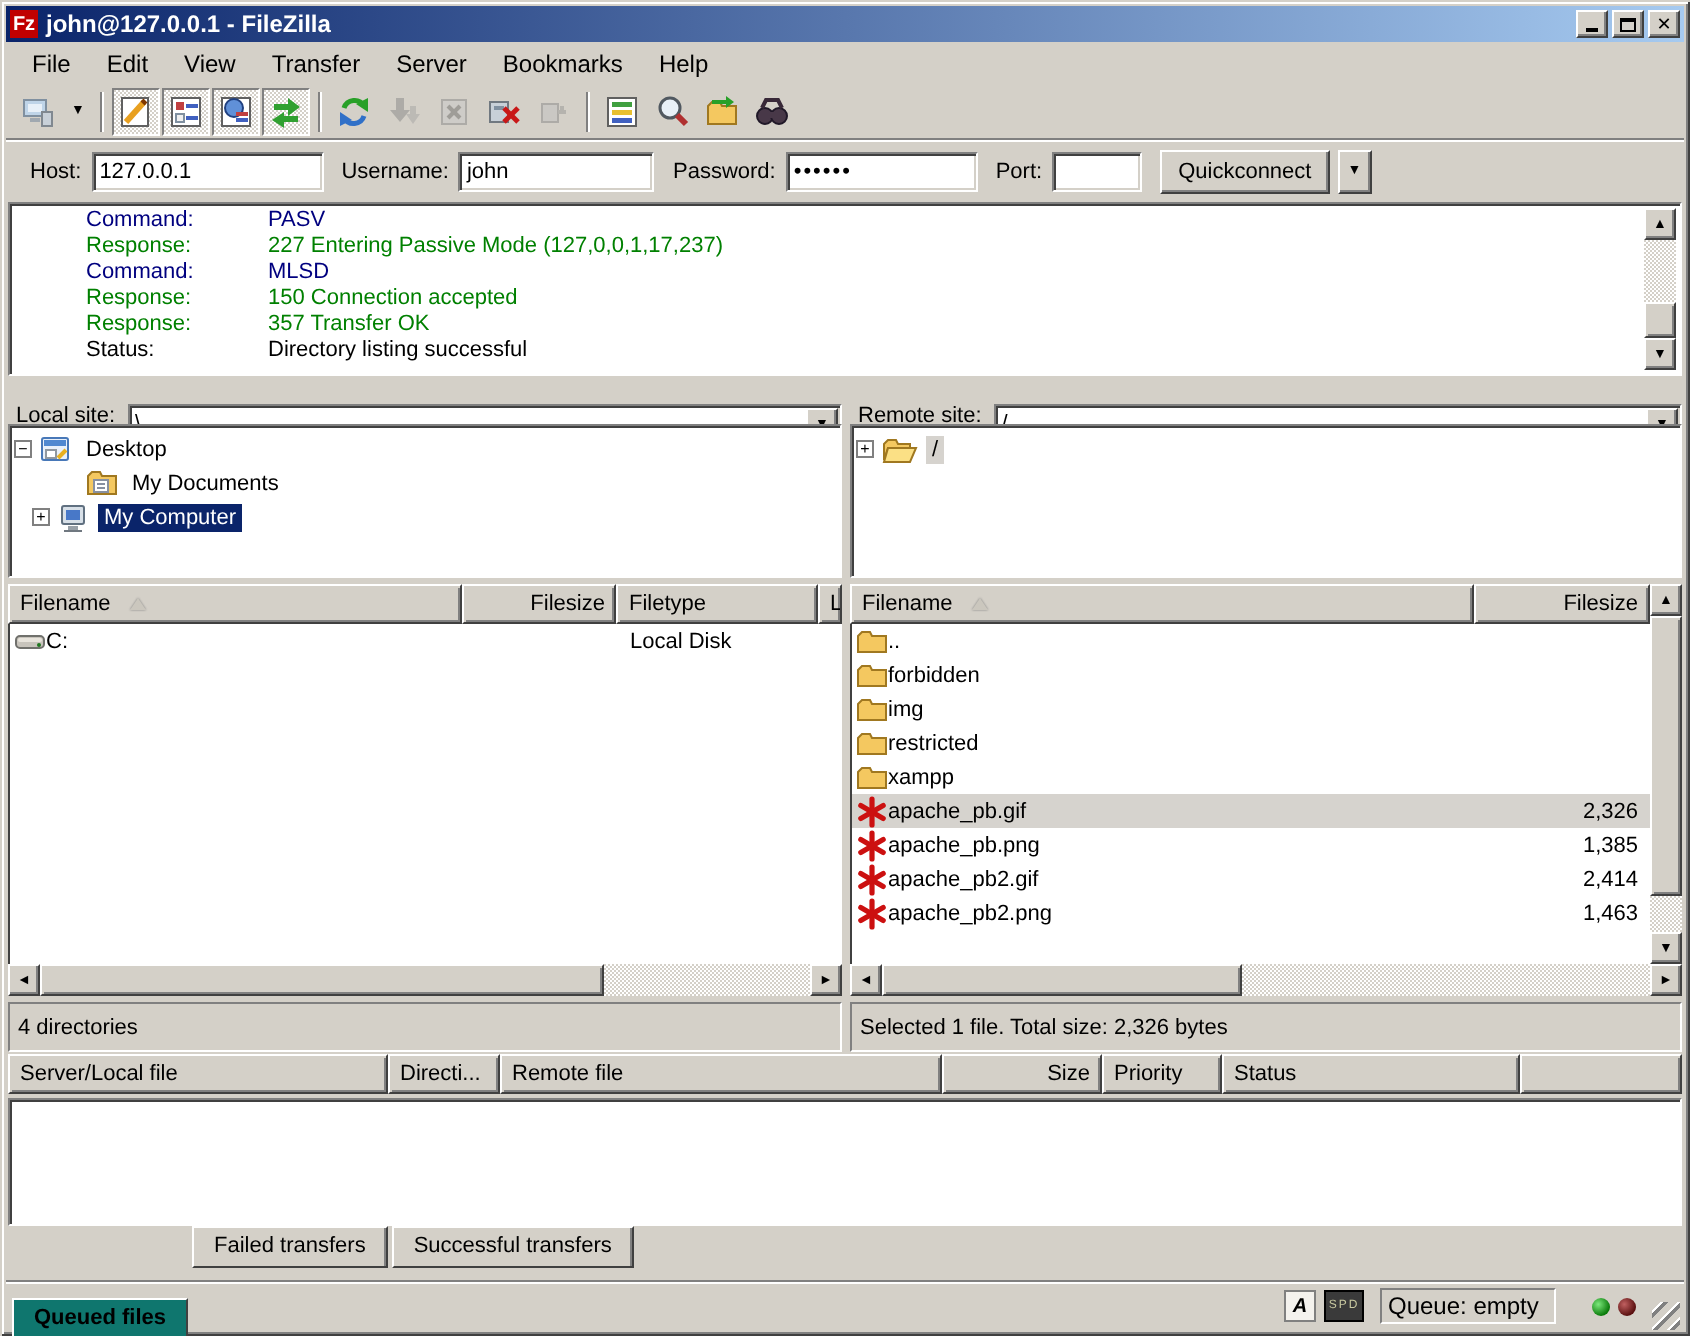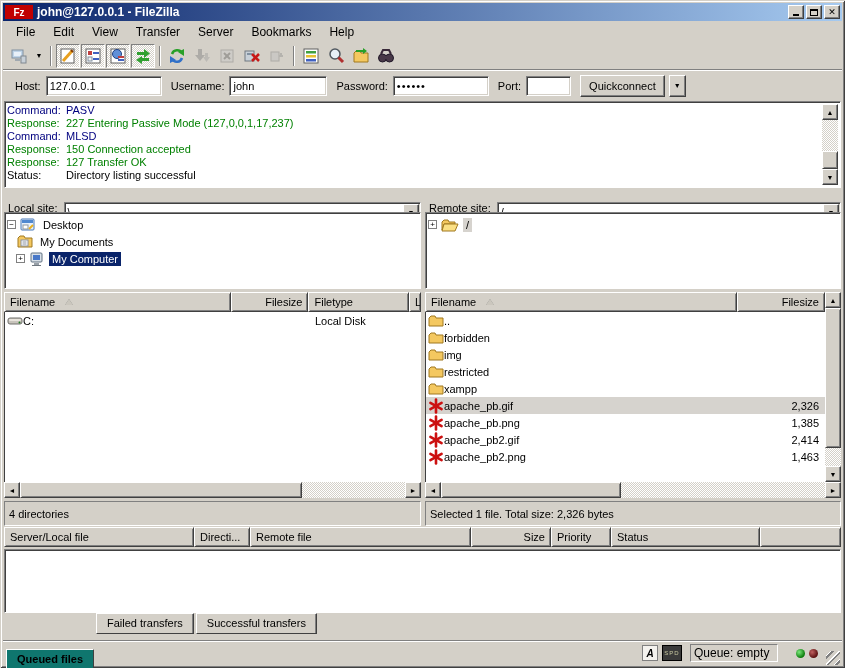--- a/index.html
+++ b/index.html
@@ -20,21 +20,21 @@
   .btn    { border:1px solid; border-color:#fff #404040 #404040 #fff;
             box-shadow: inset -1px -1px 0 #808080; background:#D4D0C8; }
   .dither { background-color:#E8E5DE;
             background-image: conic-gradient(#fff 25%, #D4D0C8 0 50%, #fff 0 75%, #D4D0C8 0);
             background-size:2px 2px; }
 
   
   .titlebar { position:absolute; top:3px; left:3px; right:3px; height:18px;
     background: linear-gradient(to right,#0A246A,#A6CAF0);
     display:flex; align-items:center; padding:0 2px; }
-  .fzlogo { width:28px; height:14px; background:#C00000; color:#fff; font-weight:bold;
+  .fzlogo { width:14px; height:14px; background:#C00000; color:#fff; font-weight:bold;
     font-size:10px; display:flex; align-items:center; justify-content:center; margin-right:4px; }
   .title-text { color:#fff; font-weight:bold; font-size:12px; flex:1; white-space:nowrap; }
   .winbtns { display:flex; gap:2px; }
   .winbtn { width:16px; height:14px; font-size:9px; display:flex; align-items:center;
     justify-content:center; color:#000; }
   .glyph-min { width:6px; height:2px; background:#000; margin-top:6px; }
   .glyph-max { width:8px; height:7px; border:1px solid #000; border-top-width:2px; }
 
   
   .menubar { position:absolute; top:21px; left:3px; right:3px; height:21px;
@@ -63,21 +63,21 @@
     font-size:11px; outline:none; }
   .qc-btn { height:22px; padding:0 8px; font-size:11px; display:flex; align-items:center; }
   .qc-drop { width:17px; height:22px; display:flex; align-items:center; justify-content:center; font-size:7px; }
 
   
   .log { position:absolute; top:101px; left:4px; right:4px; height:87px; background:#fff;
     border:1px solid; border-color:#808080 #fff #fff #808080;
     box-shadow: inset 1px 1px 0 #404040; }
   .log-lines { position:absolute; top:2px; left:2px; right:18px; bottom:2px; overflow:hidden; }
   .log-line { display:flex; height:13px; line-height:13px; font-size:11px; }
-  .log-label { width:59px; flex:none; }
+  .log-label { width:91px; flex:none;margin-left:36px; }
   .log-line.cmd  { color:#00007F; }
   .log-line.resp { color:#008000; }
   .log-line.stat { color:#000; }
 
   
   .vscroll { position:absolute; width:16px; }
   .hscroll { position:absolute; height:16px; }
   .sbtn { position:absolute; width:16px; height:16px; font-size:7px; color:#000;
     display:flex; align-items:center; justify-content:center; }
   .sthumb { position:absolute; }
@@ -357,21 +357,21 @@
       <div class="log-line cmd">
           <span class="log-label">Command:</span>
           <span>MLSD</span>
         </div>
       <div class="log-line resp">
           <span class="log-label">Response:</span>
           <span>150 Connection accepted</span>
         </div>
       <div class="log-line resp">
           <span class="log-label">Response:</span>
-          <span>127 Transfer OK</span>
+          <span>357 Transfer OK</span>
         </div>
       <div class="log-line stat">
           <span class="log-label">Status:</span>
           <span>Directory listing successful</span>
         </div>
     </div>
     <div class="vscroll dither" style="top:2px; bottom:2px; right:2px;">
       <div class="sbtn btn" style="top:0; left:0;">
           <span>▲</span>
         </div>
@@ -400,21 +400,21 @@
           <span class="ticon">
             <svg width="16" height="16">
                 <rect x="1" y="2" width="13" height="11" rx="1" fill="#E8F0FA" stroke="#4878B8"></rect>
                 <rect x="2" y="3" width="11" height="3" fill="#5088D0"></rect>
                 <rect x="3" y="8" width="5" height="4" fill="#fff" stroke="#9098A0"></rect>
                 <line x1="9" y1="12" x2="13" y2="8" stroke="#E8B020" stroke-width="2"></line>
               </svg>
           </span>
           <span class="tlabel">Desktop</span>
         </div>
-        <div class="trow" style="padding-left:10px">
+        <div class="trow" style="padding-left:36px">
           <span class="ticon">
             <svg width="16" height="16">
                 <path d="M1 4 l2-2 h4 l1 2 h7 v9 H1 z" fill="#F4C860" stroke="#A07820"></path>
                 <rect x="4" y="6" width="7" height="6" fill="#fff" stroke="#8890A0"></rect>
                 <line x1="5.5" y1="8" x2="9.5" y2="8" stroke="#8890A0"></line>
                 <line x1="5.5" y1="10" x2="9.5" y2="10" stroke="#8890A0"></line>
               </svg>
           </span>
           <span class="tlabel">My Documents</span>
         </div>

